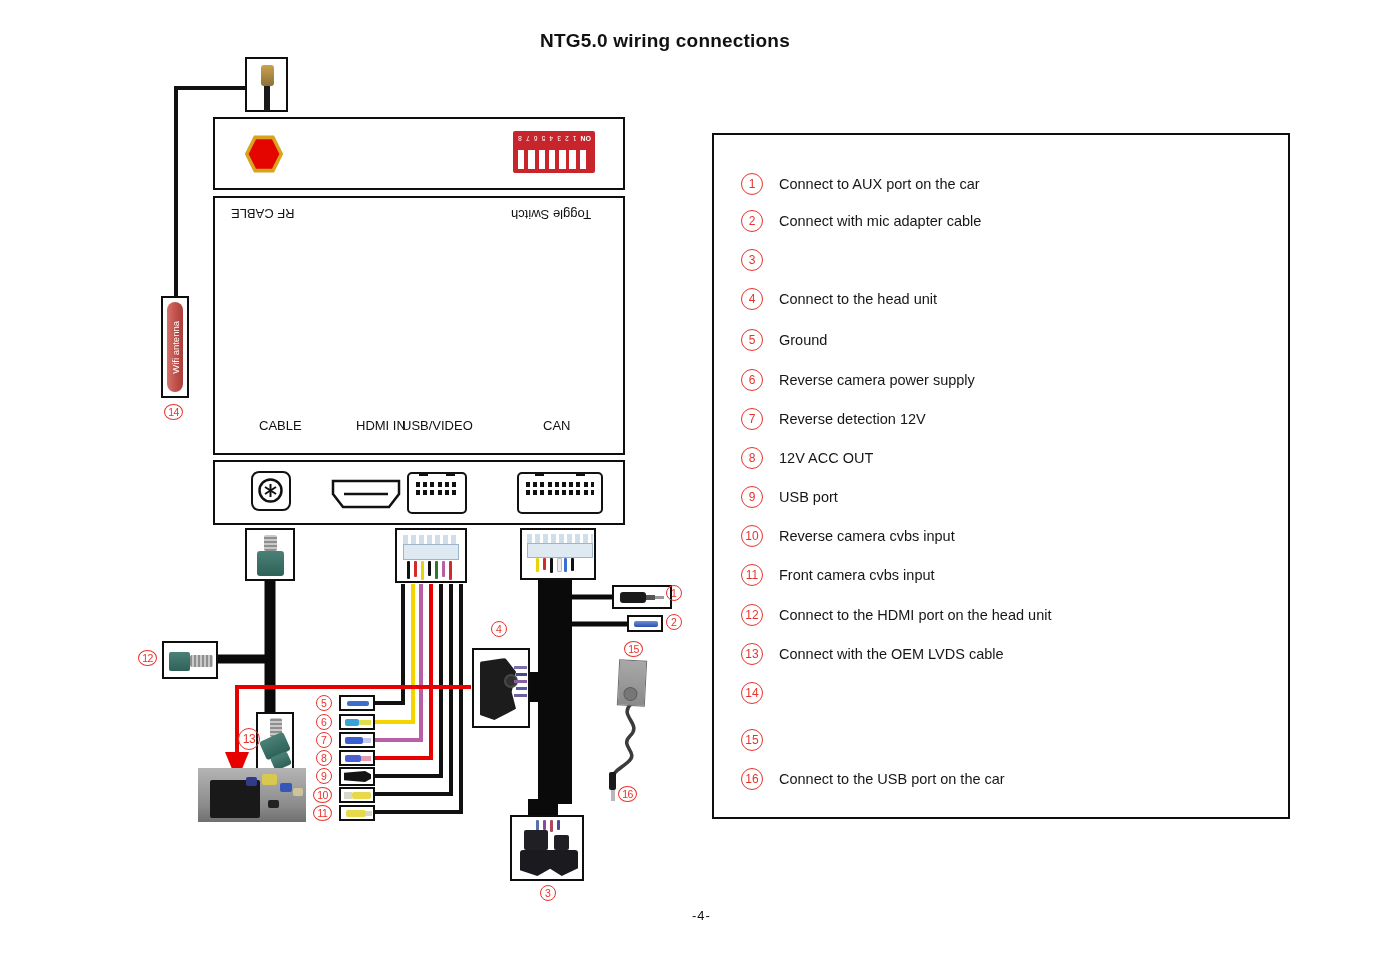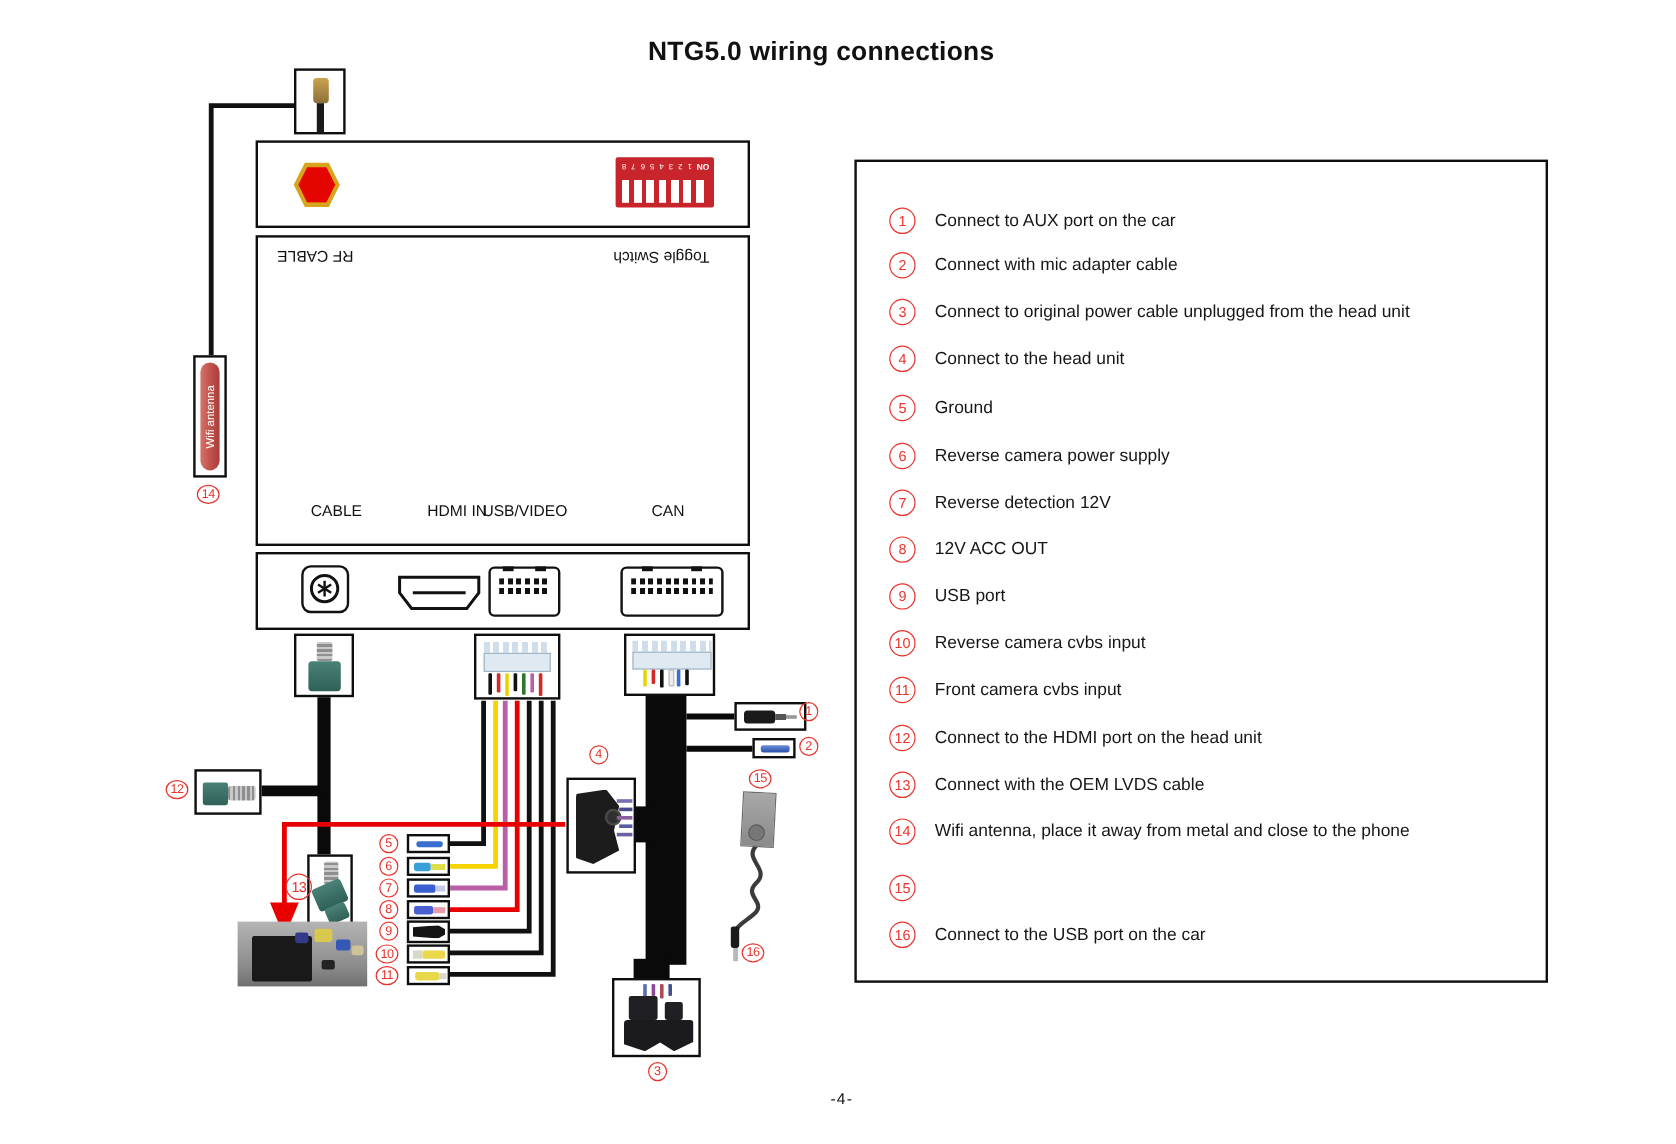--- a/index.html
+++ b/index.html
@@ -1,20 +1,20 @@
 <!DOCTYPE html>
 <html><head>
 <meta charset="utf-8">
 <style>
   html,body{margin:0;padding:0;background:#ffffff;}
   body{font-family:"Liberation Sans", sans-serif;color:#111;}
   #page{position:relative;width:1397px;height:953px;background:#fff;overflow:hidden;}
   .abs{position:absolute;}
   .box{position:absolute;border:2px solid #0e0e0e;background:#fff;box-sizing:border-box;z-index:2;}
-  .title{position:absolute;left:540px;top:30px;font-size:22px;font-weight:bold;letter-spacing:.2px;}
+  .title{position:absolute;left:540px;top:30px;font-size:19px;font-weight:bold;letter-spacing:.2px;}
   .pageno{position:absolute;left:692px;top:908px;font-size:13px;letter-spacing:1px;}
   svg.overlay{position:absolute;left:0;top:0;z-index:1;}
   
   .co{position:absolute;z-index:4;width:16px;height:16px;border:1.6px solid #e8332c;border-radius:50%;
       color:#e8332c;font-size:10.5px;line-height:1;display:flex;align-items:center;justify-content:center;
       background:rgba(255,255,255,.0);box-sizing:border-box;}
   .co.w2{width:19px;letter-spacing:-.5px;}
   .co.big{width:22px;height:22px;font-size:12px;}
   
   .legend{position:absolute;left:712px;top:133px;width:578px;height:686px;border:2px solid #0e0e0e;box-sizing:border-box;}
@@ -285,21 +285,20 @@
     <div class="lrow" style="top:37px;">
         <span class="lnum">1</span>
         <span class="ltxt">Connect to AUX port on the car</span>
       </div>
     <div class="lrow" style="top:74px;">
         <span class="lnum">2</span>
         <span class="ltxt">Connect with mic adapter cable</span>
       </div>
     <div class="lrow" style="top:113px;">
         <span class="lnum">3</span>
-        <span class="ltxt">Connect to original power cable unplugged from the head unit</span>
       </div>
     <div class="lrow" style="top:152px;">
         <span class="lnum">4</span>
         <span class="ltxt">Connect to the head unit</span>
       </div>
     <div class="lrow" style="top:193px;">
         <span class="lnum">5</span>
         <span class="ltxt">Ground</span>
       </div>
     <div class="lrow" style="top:233px;">
@@ -329,21 +328,20 @@
     <div class="lrow" style="top:468px;">
         <span class="lnum">12</span>
         <span class="ltxt">Connect to the HDMI port on the head unit</span>
       </div>
     <div class="lrow" style="top:507px;">
         <span class="lnum">13</span>
         <span class="ltxt">Connect with the OEM LVDS cable</span>
       </div>
     <div class="lrow" style="top:546px;">
         <span class="lnum">14</span>
-        <span class="ltxt">Wifi antenna, place it away from metal and close to the phone</span>
       </div>
     <div class="lrow" style="top:593px;">
         <span class="lnum">15</span>
       </div>
     <div class="lrow" style="top:632px;">
         <span class="lnum">16</span>
         <span class="ltxt">Connect to the USB port on the car</span>
       </div>
   </div>
 

